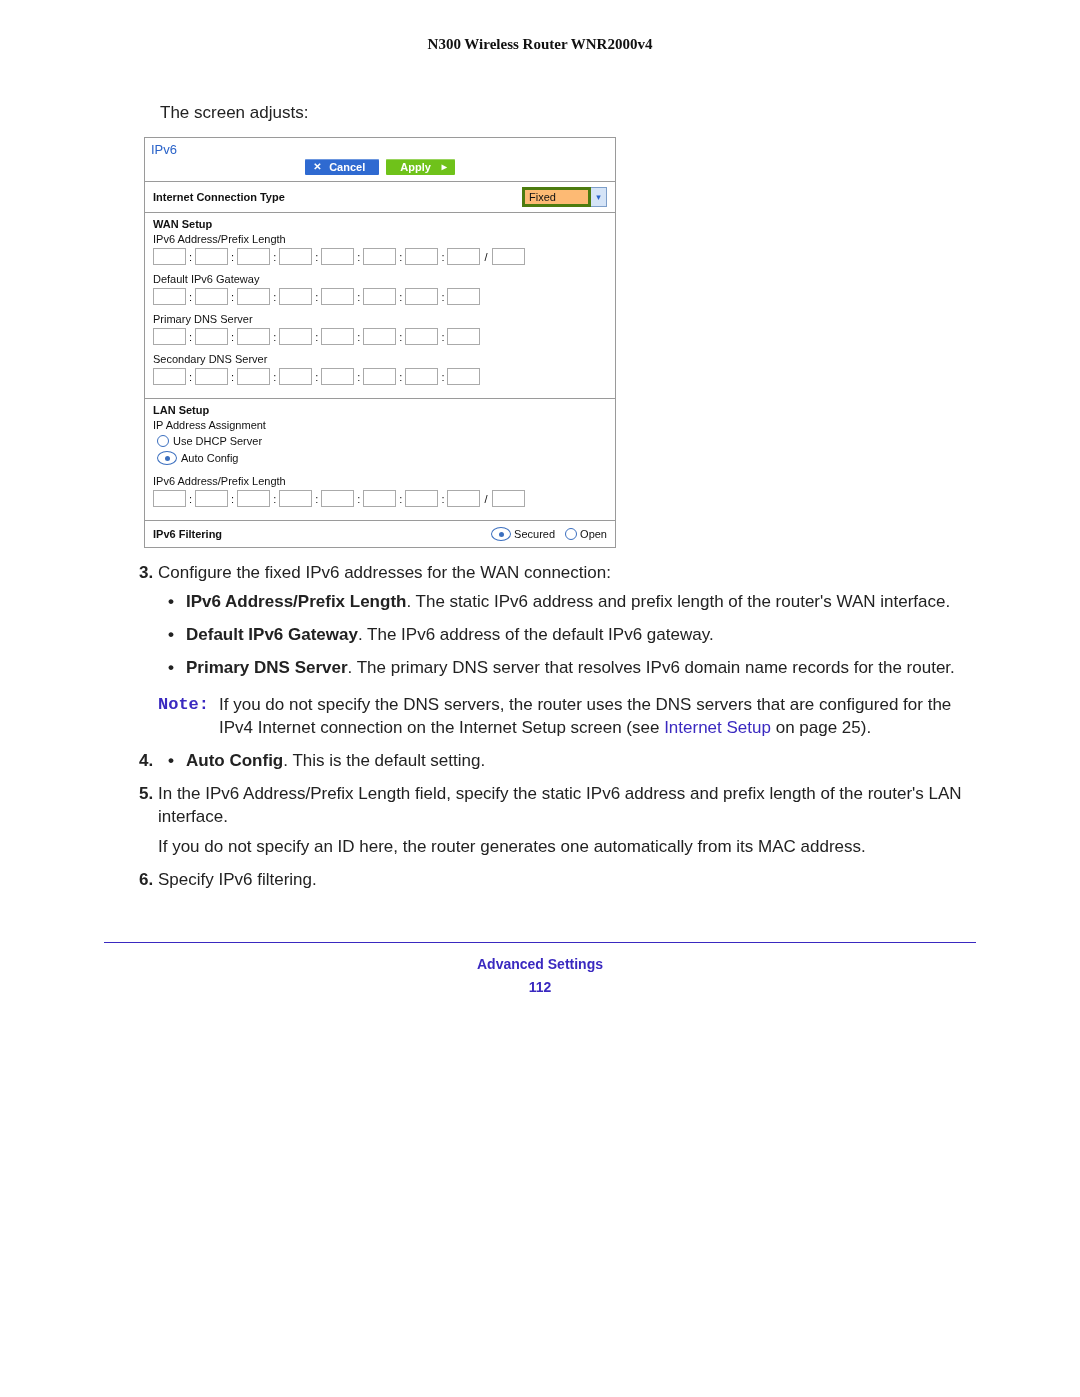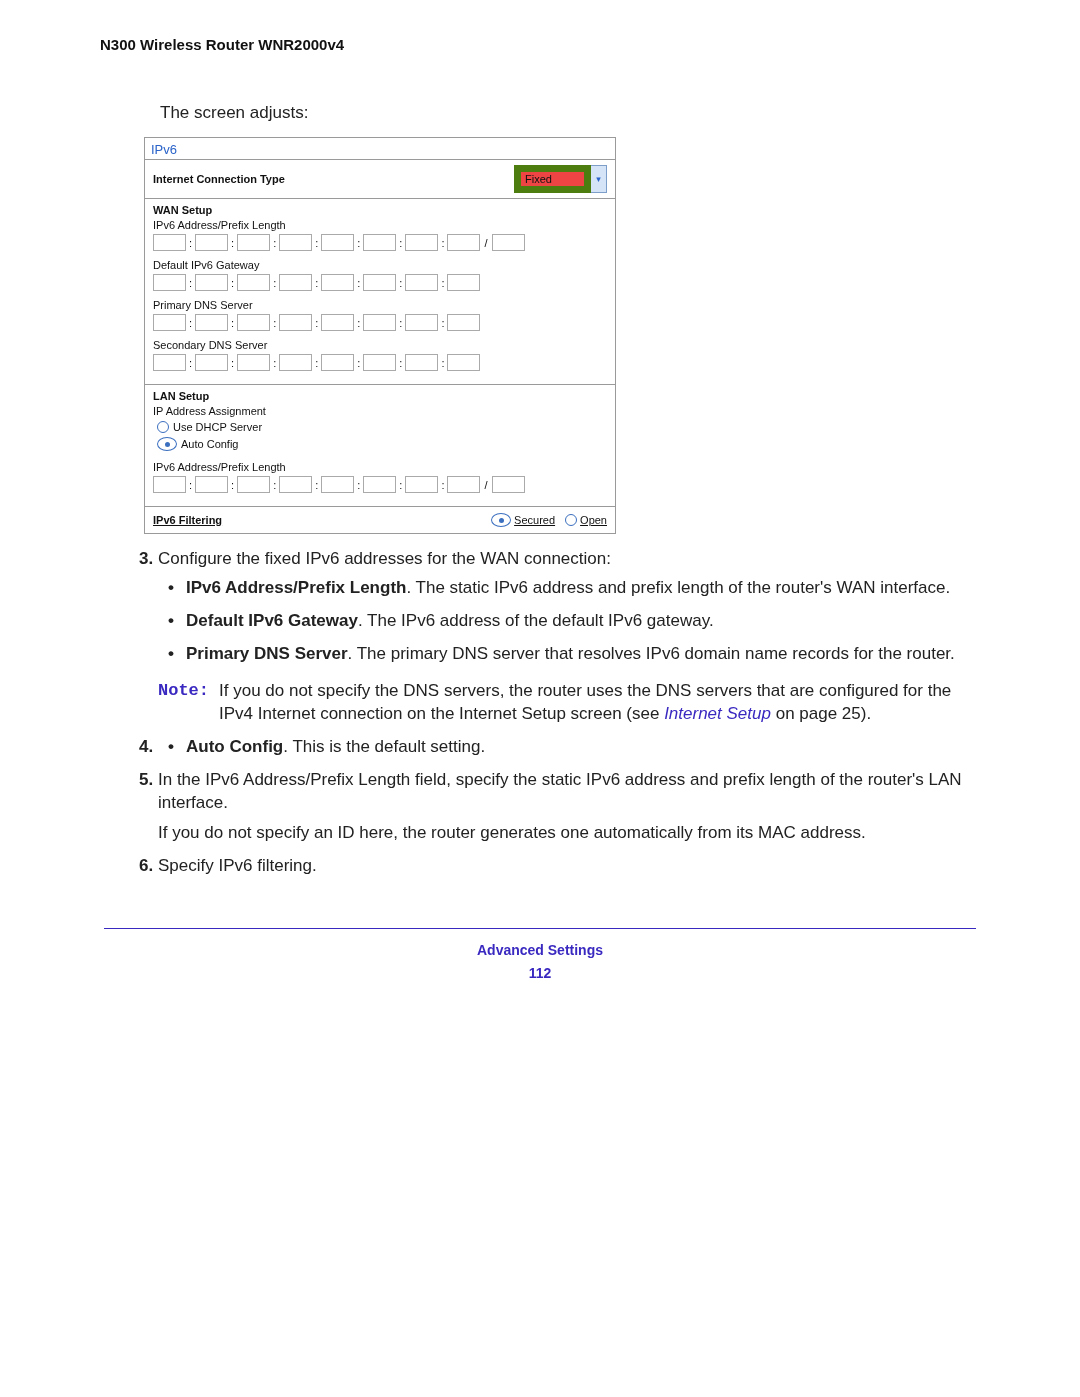--- a/index.html
+++ b/index.html
@@ -11,24 +11,25 @@
   }
   .page {
     width: 1080px;
     min-height: 1397px;
     margin: 0 auto;
     position: relative;
     box-sizing: border-box;
     padding: 30px 100px 60px 100px;
   }
   .hdr {
-    text-align: left;
+    text-align: center;
     font-weight: bold;
     font-size: 15px;
     padding: 6px 0 50px 0;
+    font-family: Liberation Serif, serif;
   }
   .intro {
     margin: 0 0 14px 60px;
     font-size: 17px;
     color: #222;
   }
   
   .ui-container {
     margin: 0 0 14px 44px;
   }
@@ -88,25 +89,25 @@
     display: flex;
     align-items: center;
     justify-content: space-between;
     padding: 5px 8px;
   }
   .sel-wrap {
     display: inline-flex;
     align-items: stretch;
   }
   .sel {
-    border: 7px solid #4d7c0f;
+    border: 3px solid #4d7c0f;
     font-size: 11px;
     padding: 1px 4px;
     width: 55px;
-    background: #ef4444;
+    background: #fdba74;
   }
   .sel-btn {
     border: 1px solid #7d9ec9;
     border-left: none;
     width: 15px;
     background: #d5e4f7;
     display: inline-flex;
     align-items: center;
     justify-content: center;
     color: #2a63c9;
@@ -166,21 +167,20 @@
     content: "";
     width: 5px; height: 5px;
     background: #3b6fbf;
     border-radius: 50%;
   }
   .filter-row {
     display: flex;
     justify-content: space-between;
     align-items: center;
     padding: 6px 8px;
-    text-decoration: underline;
   }
   .filter-opts {
     display: flex;
     gap: 10px;
     align-items: center;
     font-size: 11px;
   }
   .radio-in {
     display: inline-flex;
     align-items: center;
@@ -225,21 +225,20 @@
     margin-left: 0;
   }
   .note-lbl {
     font-weight: bold;
     color: #3a29c0;
     white-space: nowrap;
     font-family: Liberation Mono, monospace;
   }
   .link {
     color: #3a29c0;
-    font-style: italic;
   }
   .gap { height: 8px; }
   .footer-rule {
     border: none;
     border-top: 1px solid #3a29c0;
     margin: 50px 4px 10px 4px;
   }
   .footer {
     text-align: center;
     color: #3a29c0;
@@ -252,20 +251,24 @@
 <body>
 
 <div class="page">
   <div class="hdr">N300 Wireless Router WNR2000v4</div>
 
   <div class="intro">The screen adjusts:</div>
 
   <div class="ui-container">
     <div class="ui">
       <div class="ui-title">IPv6</div>
+      <div class="ui-btnbar">
+        <button class="btn btn-cancel">Cancel</button>
+        <button class="btn btn-apply">Apply</button>
+      </div>
 
       <div class="ui-sep"></div>
       <div class="ui-row">
         <span class="b">Internet Connection Type</span>
         <span class="sel-wrap">
           <span class="sel">Fixed</span>
           <span class="sel-btn">▾</span>
         </span>
       </div>
       <div class="ui-sep"></div>

